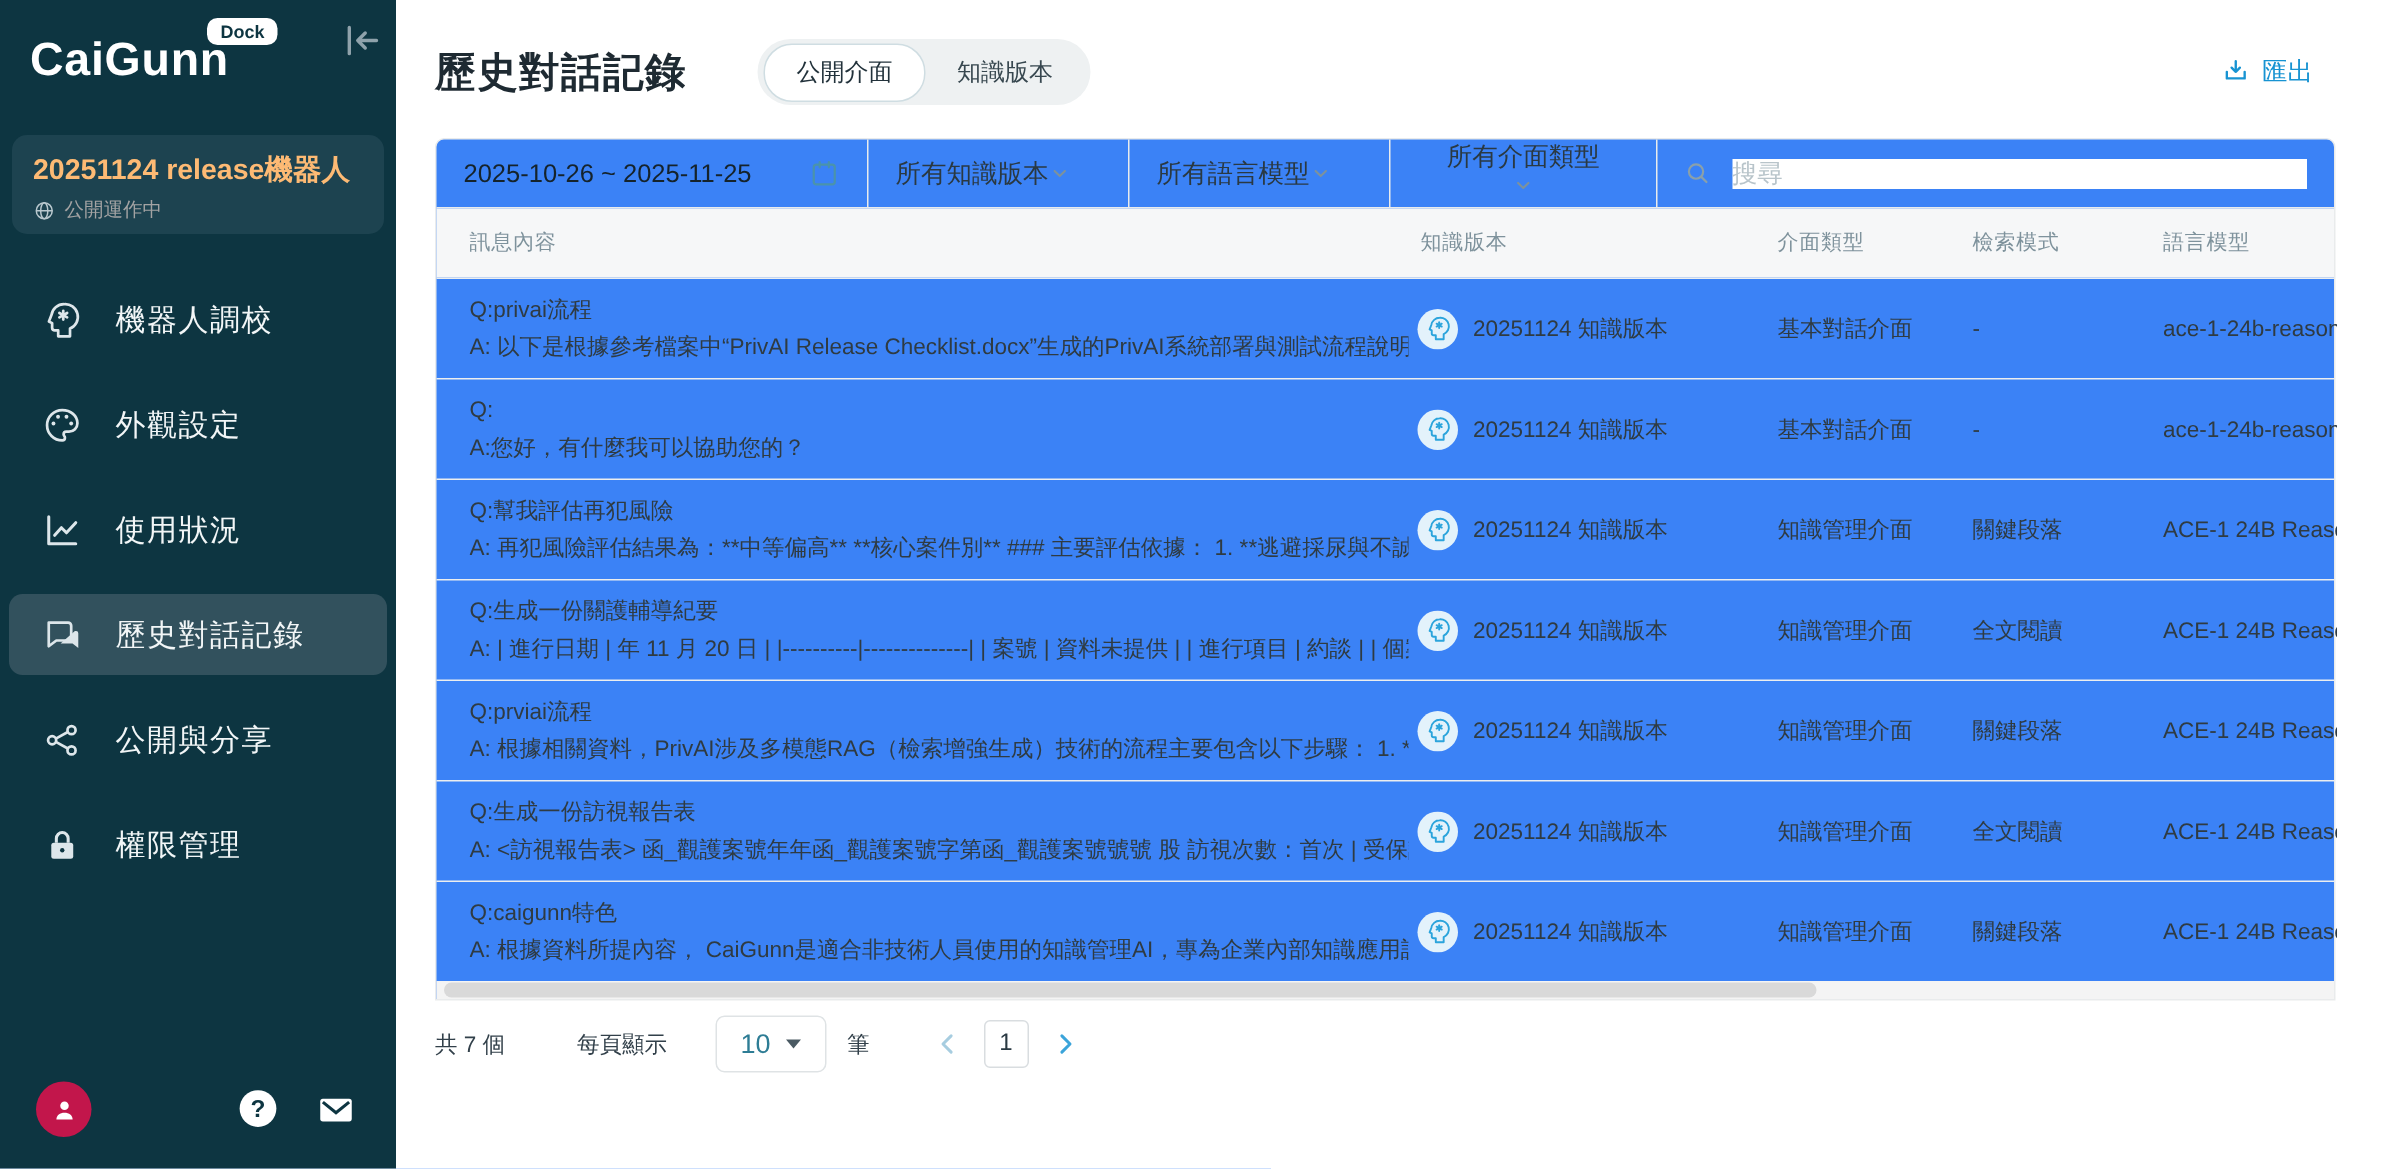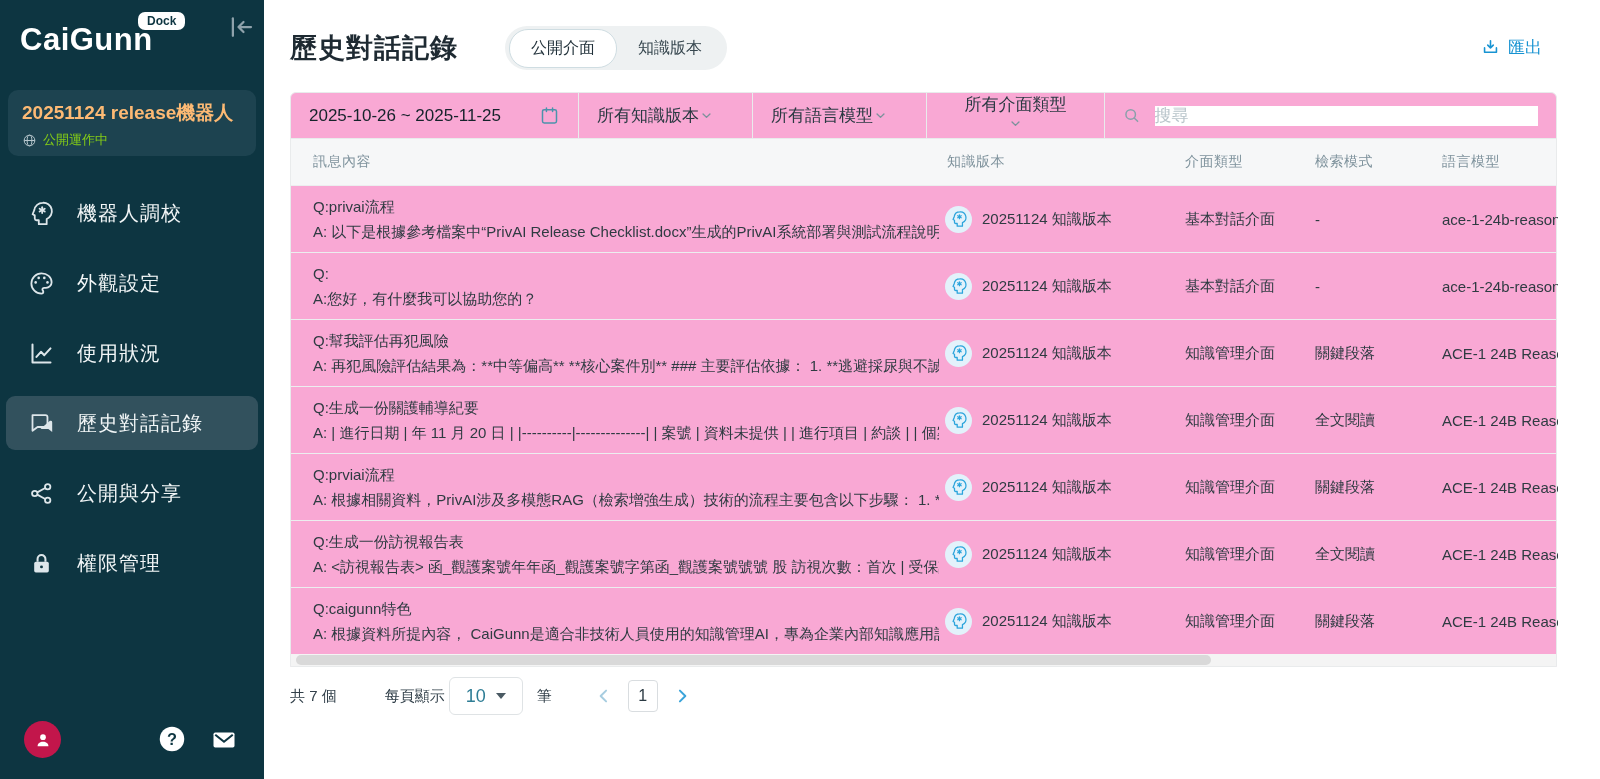--- a/index.html
+++ b/index.html
@@ -13,21 +13,21 @@
   .logo-text { font-size:31px; font-weight:800; color:#fff; letter-spacing:.5px;
     position:absolute; left:0; top:8px; }
   .logo-badge { position:absolute; left:118px; top:-2px; background:#fff; color:#0d3541;
     font-size:12px; font-weight:700; padding:2px 9px; border-radius:7px; }
   .collapse-btn { position:absolute; right:8px; top:12px; width:30px; height:30px;
     color:#8fa2ab; cursor:pointer; }
   .bot-card { position:absolute; left:8px; top:90px; width:248px; height:66px;
     background:#1d4350; border-radius:10px; padding:10px 14px; }
   .bot-name { font-size:19px; font-weight:700; color:#fdba74; white-space:nowrap; }
   .bot-status { margin-top:5px; display:flex; align-items:center; gap:6px;
-    font-size:13px; color:#84cc16;text-align:right; }
+    font-size:13px; color:#a3a3a3;text-align:right; }
   .bot-status svg { width:15px; height:15px; color:#b9c8ce; }
 
   .nav { position:absolute; left:6px; top:186px; width:252px; list-style:none; }
   .nav-item { height:54px; margin-bottom:16px; display:flex; align-items:center;
     gap:22px; padding-left:22px; border-radius:9px; cursor:pointer; }
   .nav-item.active { background:#32515d; }
   .nav-ic { width:27px; height:27px; flex:0 0 27px; color:#dde6ea; }
   .nav-ic svg { width:27px; height:27px; }
   .nav-label { font-size:20px; color:#f2f6f7; letter-spacing:1px; }
 
@@ -45,21 +45,21 @@
     border-radius:22px; display:flex; align-items:center; padding:4px; }
   .tab { padding:8px 21px; font-size:16px; color:#37474f; border-radius:19px;
     cursor:pointer; white-space:nowrap; }
   .tab.active { background:#fff; border:1px solid #cdderel; border:1px solid #cfdde2; color:#22323b; }
   .export-btn { position:absolute; right:58px; top:36px; display:flex; align-items:center;
     gap:8px; color:#1793d2; font-size:17px; cursor:pointer; }
   .export-btn svg { width:19px; height:19px; }
 
   
   .card { position:absolute; left:290px; top:92px; width:1267px;
-    border:1px solid #e9ebec; border-radius:6px 6px 0 0; background:#f9a8d4; }
+    border:1px solid #e9ebec; border-radius:6px 6px 0 0; background:#3b82f6; }
   .filter-row { display:flex; height:46px; border-bottom:1px solid #e9ebec; }
   .f-sec { display:flex; align-items:center; border-right:1px solid #e9ebec;
     padding:0 18px; cursor:pointer; }
   .f-date { width:288px; justify-content:space-between; }
   .f-date .date-text { font-size:17px; color:#15232b; white-space:nowrap; }
   .f-date svg { width:21px; height:21px; color:#4b93ab; }
   .f-select { font-size:17px; color:#2a3942; white-space:nowrap; }
   .f-select svg { width:15px; height:15px; color:#7d929c; }
   .f-kv { width:174px; } .f-lm { width:174px; } .f-it { width:178px;flex-direction:column; }
   .f-search { flex:1; border-right:none; gap:14px; }
@@ -85,21 +85,21 @@
   .cell-txt { font-size:15px; color:#2f3b42; white-space:nowrap; overflow:hidden;
     padding-left:8px; }
   .hscroll { height:12px; background:#f4f4f4; position:relative; }
   .hscroll-thumb { position:absolute; left:5px; top:1px; height:10px; width:915px;
     background:#d9d9d9; border-radius:5px; cursor:pointer; }
 
   
   .foot { position:absolute; left:290px; top:676px; width:1267px; height:40px;
     display:flex; align-items:center; font-size:15px; color:#32404a; }
   .foot-total { margin-right:48px; }
-  .foot-pplabel { margin-right:4px;font-family:Liberation Serif, serif; }
+  .foot-pplabel { margin-right:32px;font-family:Liberation Serif, serif; }
   .pp-select { width:74px; height:38px; border:1px solid #dfe3e5; border-radius:6px;
     display:flex; align-items:center; justify-content:center; gap:10px; cursor:pointer; }
   .pp-value { color:#2e7d95; font-size:18px; }
   .pp-caret { width:0; height:0; border-left:5px solid transparent;
     border-right:5px solid transparent; border-top:6px solid #4a5a63; }
   .foot-unit { margin-left:14px; }
   .pg-prev { margin-left:42px; width:20px; height:20px; color:#a7cde0; cursor:pointer; }
   .pg-box { margin-left:14px; width:30px; height:32px; border:1px solid #d9dde0;
     border-radius:4px; display:flex; align-items:center; justify-content:center;
     font-size:16px; color:#2a3942; cursor:pointer; }

